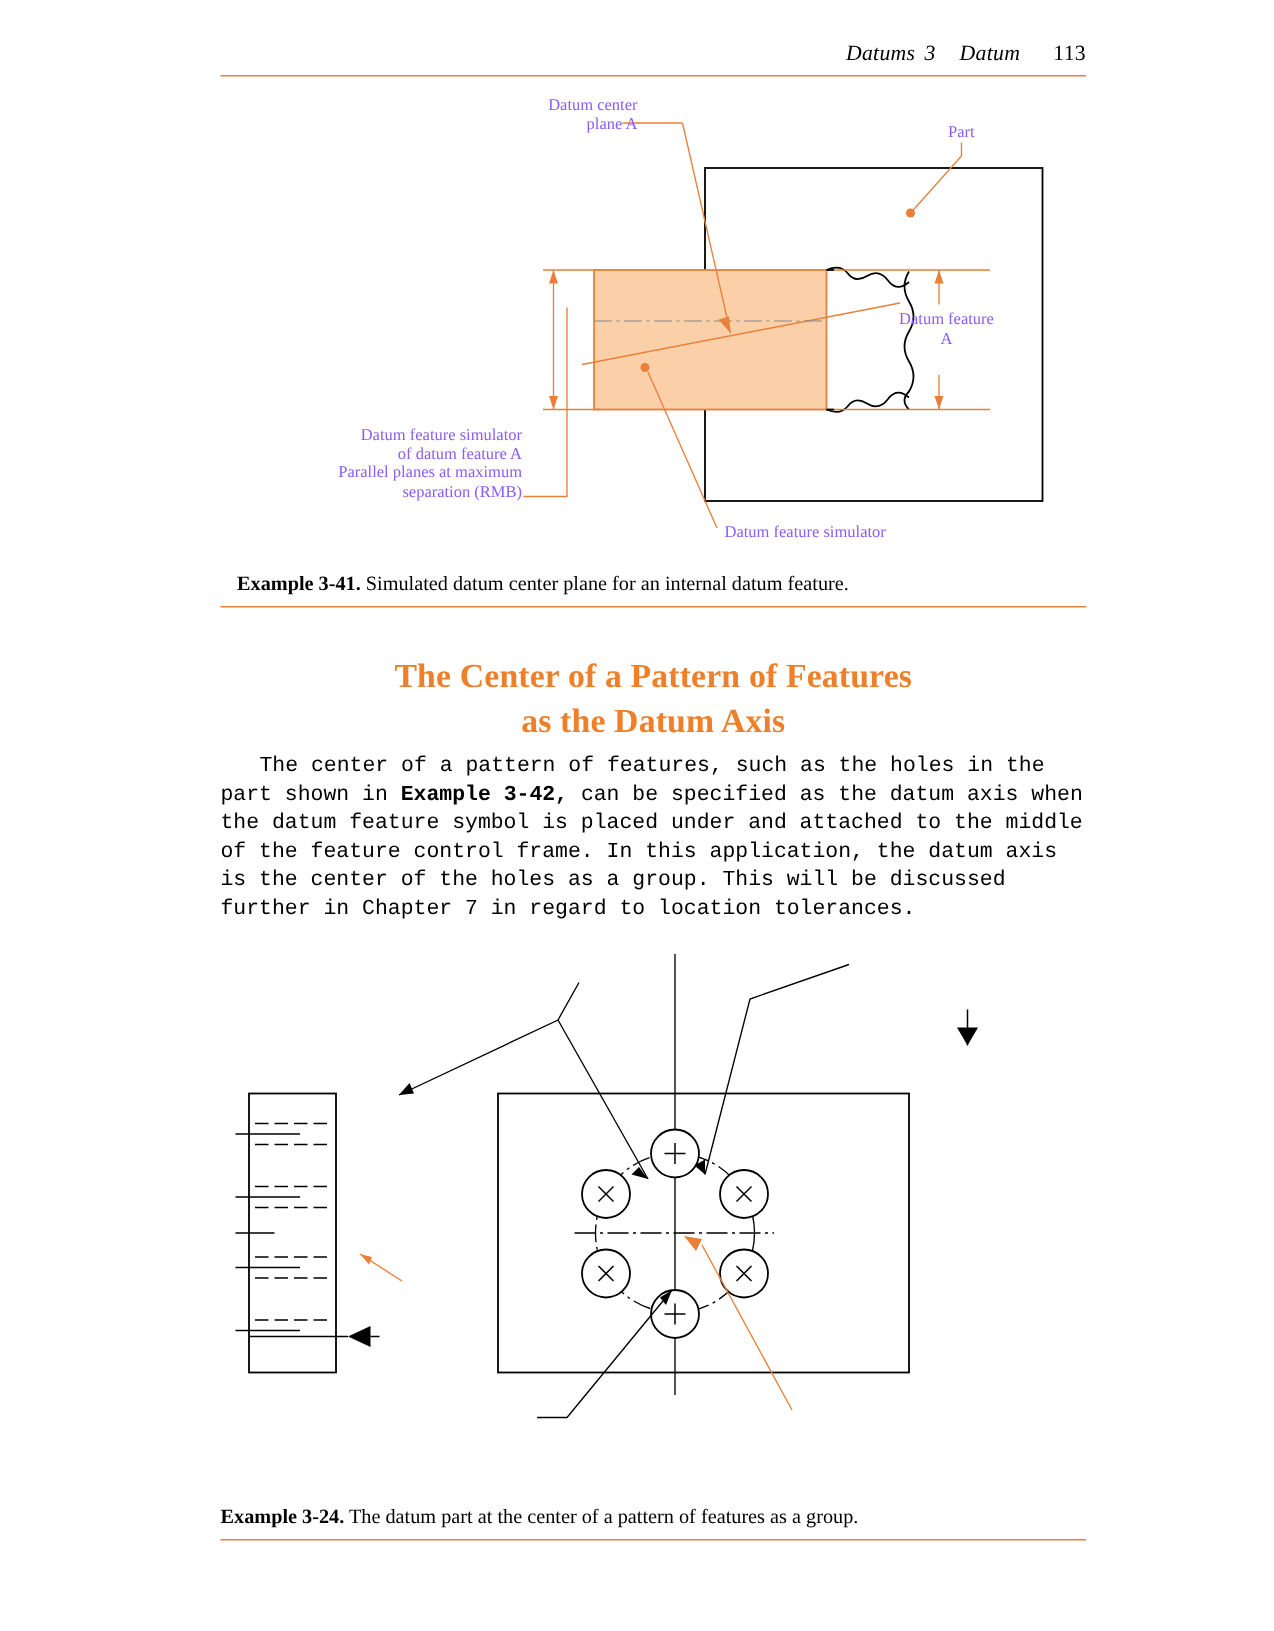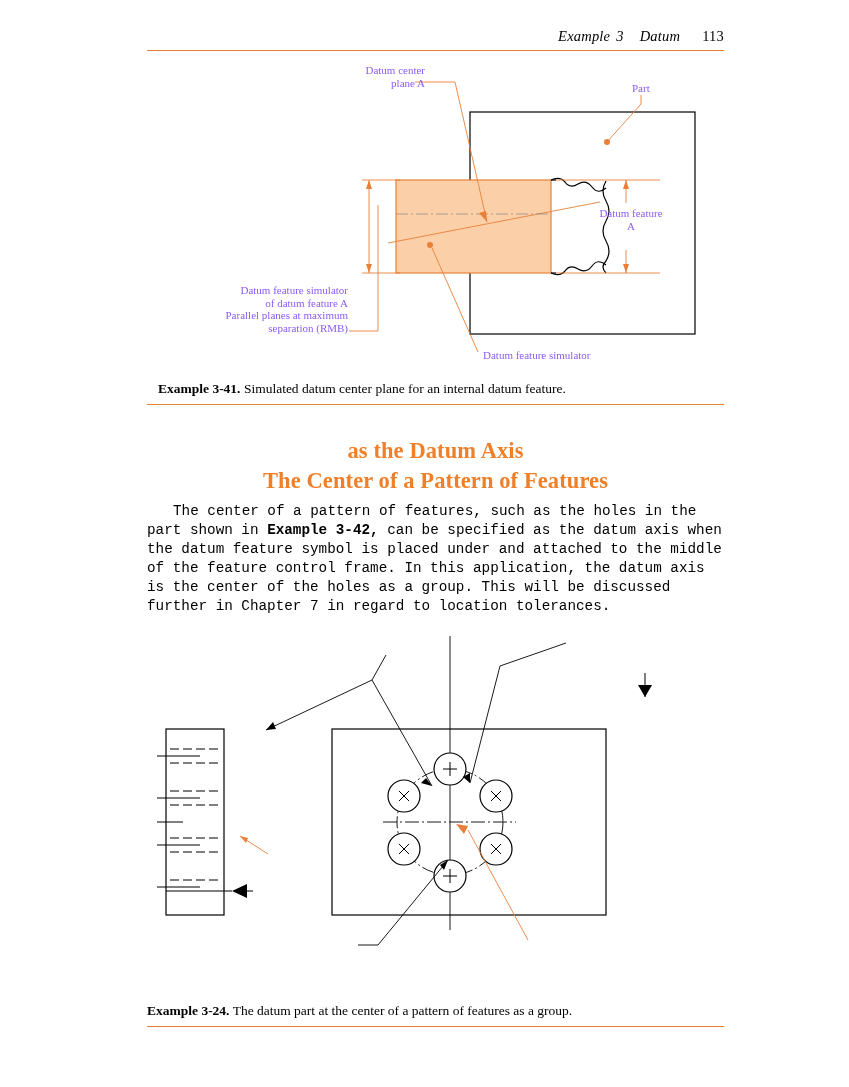--- a/index.html
+++ b/index.html
@@ -110,21 +110,21 @@
   .body-text b { font-weight: bold; }
   svg { display: block; }
   .svg-abs { position: absolute; left: 0; top: 0; overflow: visible; }
 </style>
 </head>
 <body>
 
 <div class="page">
 
   <div class="header">
-    <span class="chapword">Example</span><span>3</span><span style="display:inline-block;width:16px"></span><span>Datum</span><span class="chapnum">113</span>
+    <span class="chapword">Datums</span><span>3</span><span style="display:inline-block;width:16px"></span><span>Datum</span><span class="chapnum">113</span>
   </div>
   <div class="header-rule"></div>
 
   <div class="fig" style="left:0;top:0;width:849px;height:380px;">
     <svg class="svg-abs" width="849" height="380">
 
       <rect x="470" y="112" width="225" height="222" fill="none" stroke="#000" stroke-width="1.2"></rect>
 
       <rect x="396" y="180" width="155" height="93" fill="#fbd0a8" stroke="#e8803a" stroke-width="1.2"></rect>
 
@@ -178,22 +178,22 @@
 Parallel planes at maximum
 separation (RMB)</div>
 
     <div class="lbl" style="left:483px; top:349px;">Datum feature simulator</div>
   </div>
 
   <div class="caption" style="top:381px;margin-left:11px;"><b>Example 3-41.</b><span> Simulated datum center plane for an internal datum feature.</span></div>
   <div class="cap-rule" style="top:404px;"></div>
 
   <div class="sect-title" style="top:436px;">
+    <div>The Center of a Pattern of Features</div>
     <div>as the Datum Axis</div>
-    <div>The Center of a Pattern of Features</div>
   </div>
 
   <div class="body-text" style="top:502px;"><span class="indent"></span><span>The center of a pattern of features, such as the holes in the part shown in </span><b>Example 3-42,</b><span> can be specified as the datum axis when the datum feature symbol is placed under and attached to the middle of the feature control frame. In this application, the datum axis is the center of the holes as a group. This will be discussed further in Chapter 7 in regard to location tolerances.</span></div>
 
   <div class="fig" style="left:0;top:600px;width:849px;height:380px;">
     <svg class="svg-abs" width="849" height="380">
 
       <rect x="332" y="129" width="274" height="186" fill="none" stroke="#000" stroke-width="1.2"></rect>
 
       <rect x="166" y="129" width="58" height="186" fill="none" stroke="#000" stroke-width="1.2"></rect>

